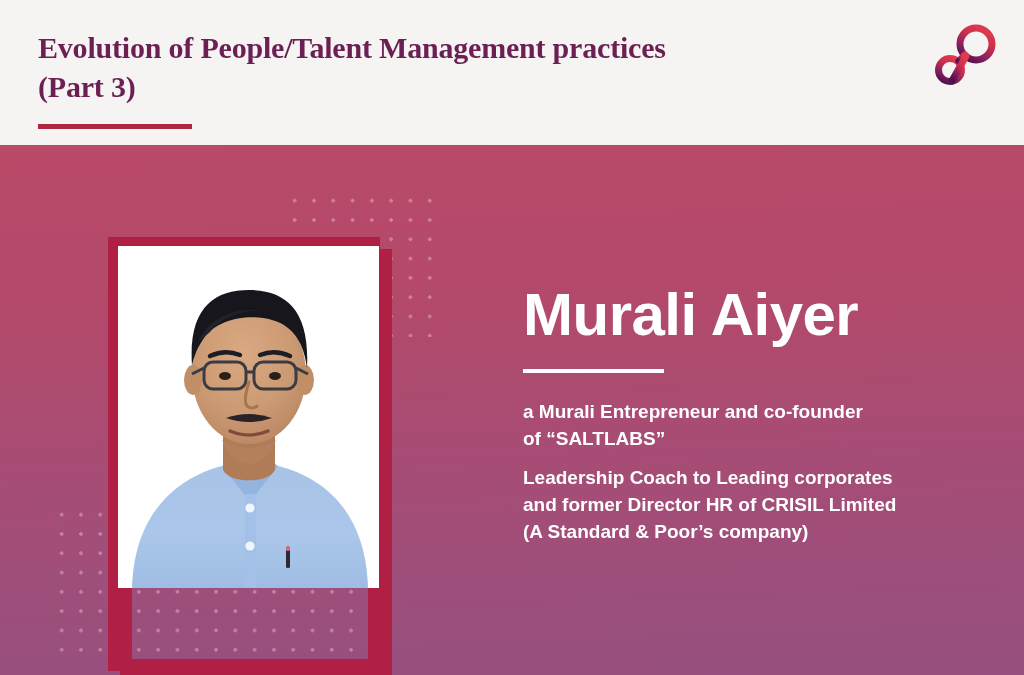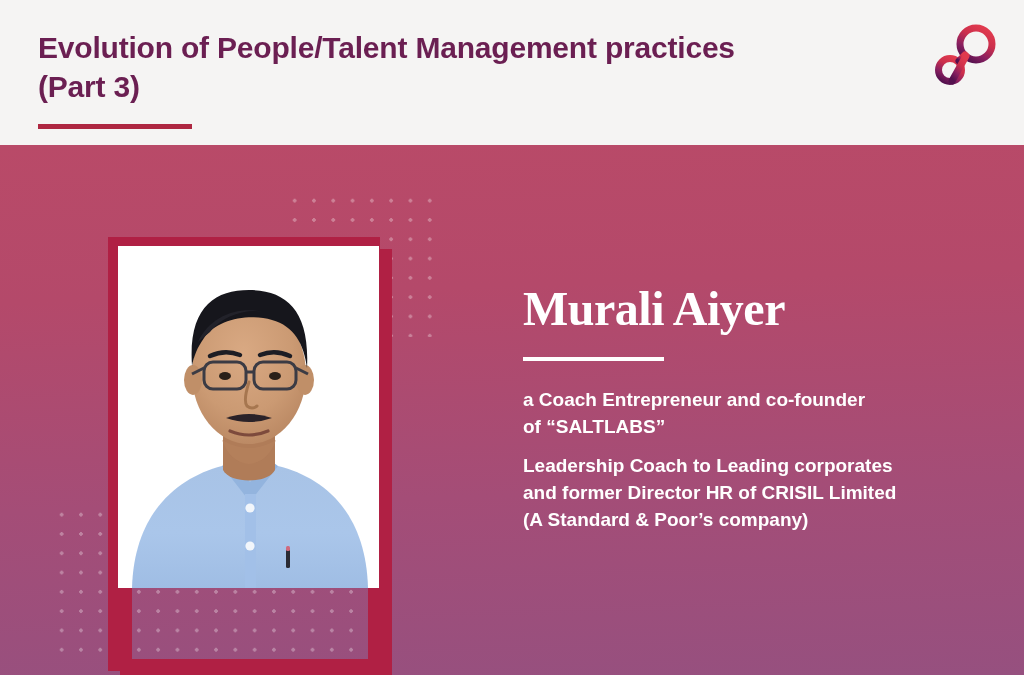--- a/index.html
+++ b/index.html
@@ -25,20 +25,21 @@
   .header-title {
     position:absolute;
     left:38px; top:28px;
     width:880px;
     color:#6b1f52;
     font-size:30px;
     font-weight:bold;
     line-height:1.30;
     letter-spacing:-0.2px;
     white-space:pre-line;
+    font-family:Liberation Serif, serif;
   }
   .header-rule {
     position:absolute;
     left:38px; top:124px;
     width:154px; height:5px;
     background:#ae2741;
   }
 
   
   .logo {
@@ -97,25 +98,24 @@
   .portrait svg { display:block; width:100%; height:100%; }
 
   
   .info {
     position:absolute;
     left:523px; top:140px;
     width:470px;
   }
   .name {
     color:#ffffff;
-    font-size:48px;
+    font-size:60px;
     font-weight:bold;
     line-height:1.0;
     letter-spacing:-0.5px;
-    font-family:Liberation Serif, serif;
   }
   .name-rule {
     margin-top:24px;
     width:141px; height:4px;
     background:#ffffff;
   }
   .role {
     margin-top:26px;
     color:#ffffff;
     font-size:19px;
@@ -231,21 +231,21 @@
 
             <path d="M104 194 q27 16 54 0 q-8 22 -27 24 q-19 -2 -27 -24 Z" fill="#b8835e" opacity="0.55"></path>
           </svg>
         </div>
       </div>
     </div>
 
     <div class="info">
       <div class="name">Murali Aiyer</div>
       <div class="name-rule"></div>
-      <div class="role">a Coach Entrepreneur and co-founder
+      <div class="role">a Murali Entrepreneur and co-founder
 of  “SALTLABS”</div>
       <div class="bio">Leadership Coach to Leading corporates
 and former Director HR of CRISIL Limited
 (A Standard &amp; Poor’s company)</div>
     </div>
 
   </div>
 </div>
 
 </body></html>

